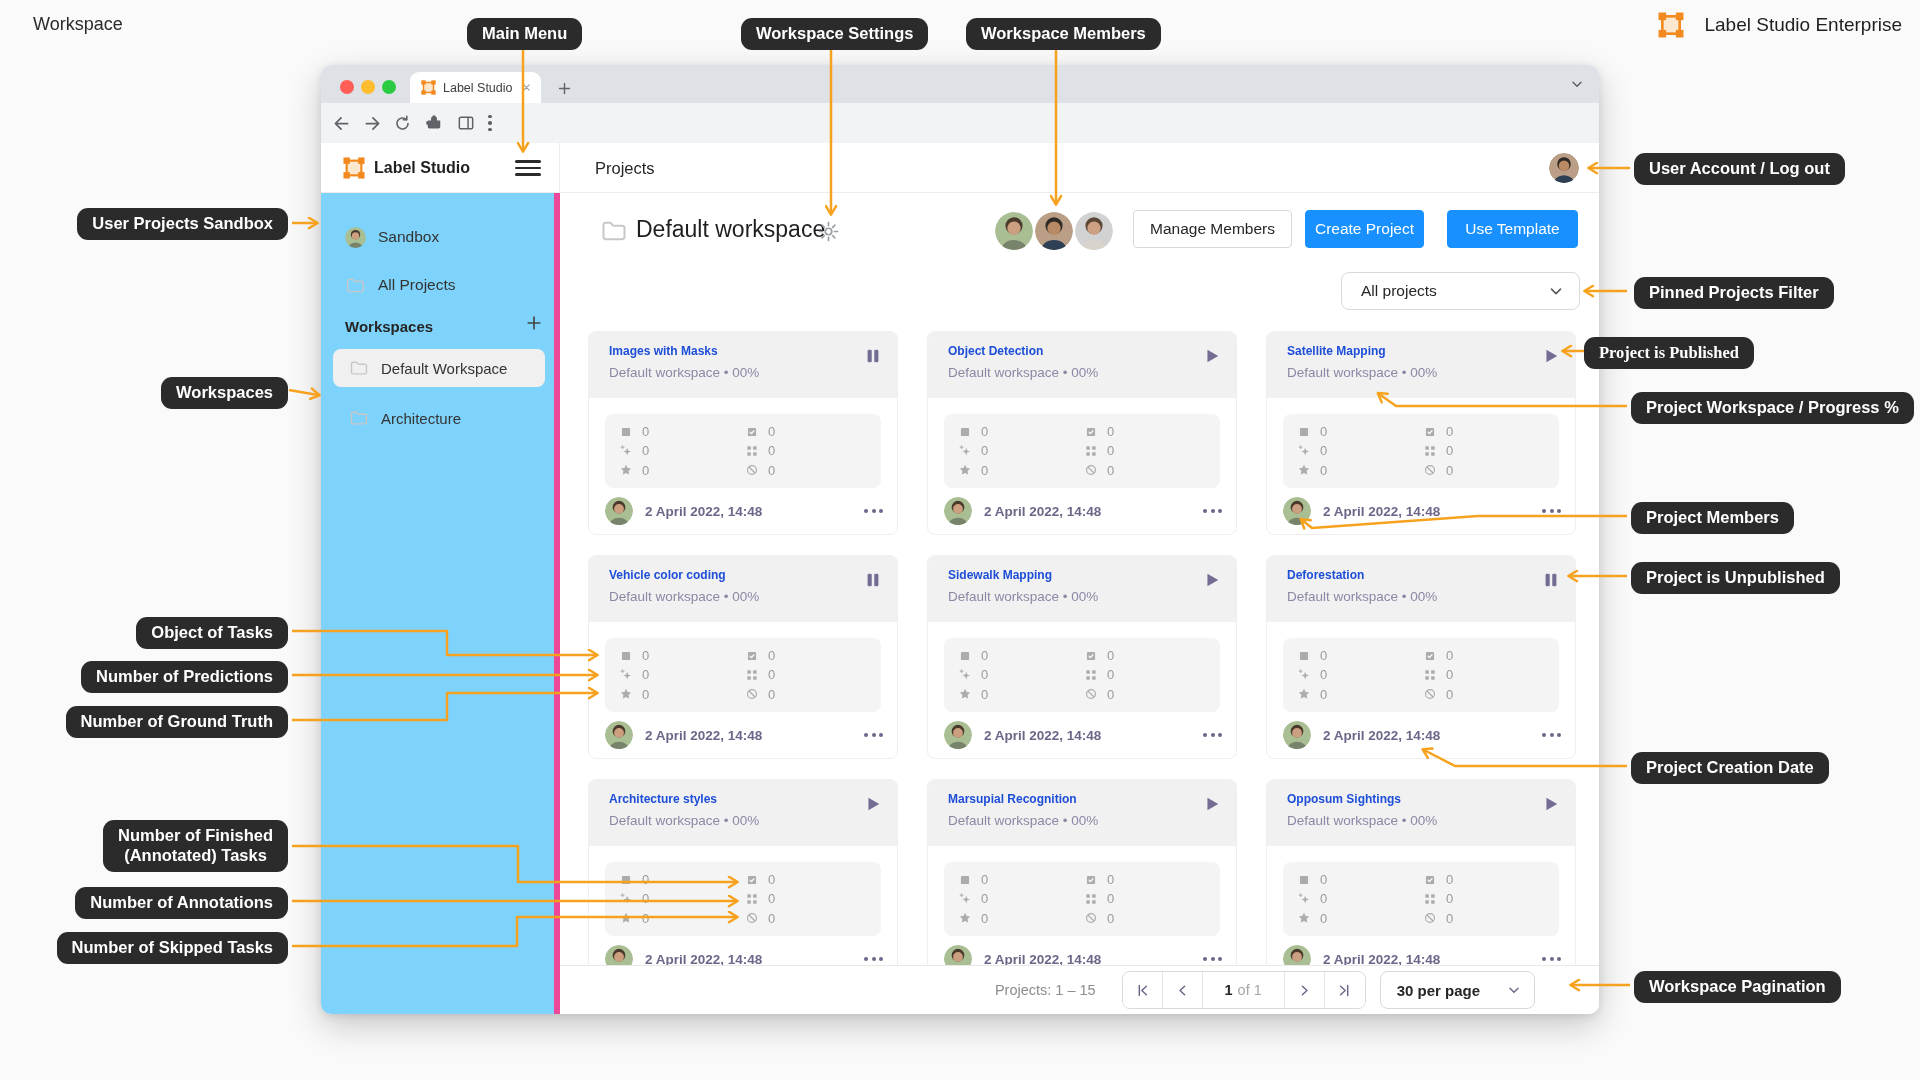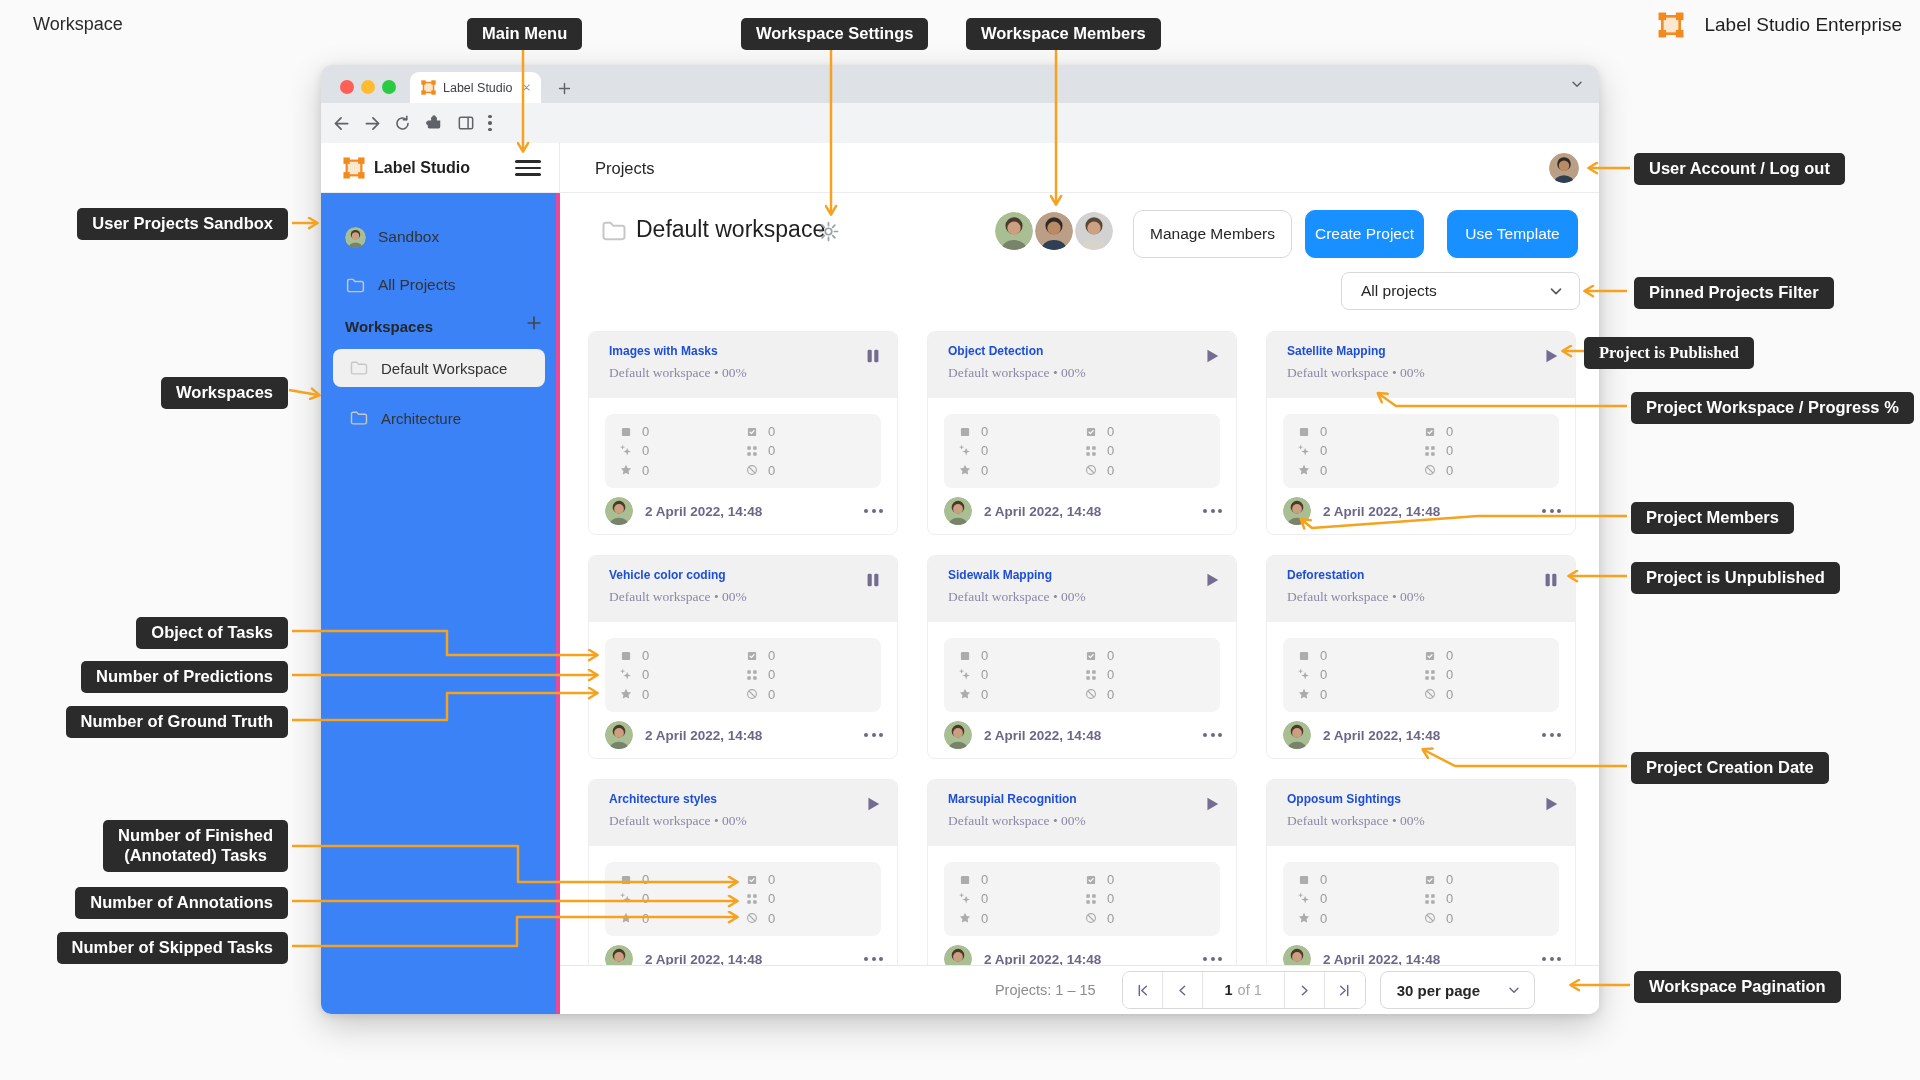--- a/index.html
+++ b/index.html
@@ -5,21 +5,21 @@
   * { margin:0; padding:0; box-sizing:border-box; }
   html,body { width:1920px; height:1080px; overflow:hidden; }
   body { background:#FAFAFA; font-family:"Liberation Sans", sans-serif; position:relative; }
 
   
   .page-title { position:absolute; left:33px; top:14px; font-size:18px; font-weight:500; color:#2b2b2b; }
   .brand { position:absolute; top:12px; right:18px; display:flex; align-items:center; gap:20px; }
   .brand .txt { font-size:19px; font-weight:500; color:#1f1f1f; }
 
   .pill { position:absolute; background:#2B2B2B; color:#fff; font-size:16.5px; font-weight:bold;
-          padding:6px 15px; border-radius:5px; white-space:nowrap; line-height:1.2; z-index:40; }
+          padding:6px 15px; border-radius:11px; white-space:nowrap; line-height:1.2; z-index:40; }
   .pill.two { text-align:center; padding:6px 15px; }
   .pill.two span { display:block; }
 
   #arrows { position:absolute; left:0; top:0; width:1920px; height:1080px; z-index:35; pointer-events:none; }
 
   
   .bw { position:absolute; left:321px; top:65px; width:1278px; height:949px; background:#fff;
         border-radius:10px; box-shadow:0 12px 34px rgba(0,0,0,.20), 0 2px 8px rgba(0,0,0,.10); overflow:hidden; z-index:10; }
 
   .tabbar { position:absolute; left:0; top:0; right:0; height:38px; background:#DEE1E6; }
@@ -50,53 +50,53 @@
                 border-bottom:1px solid #ECECEC; }
   .sb-header { position:absolute; left:0; top:0; width:239px; height:50px; border-right:1px solid #ECECEC;
                display:flex; align-items:center; padding-left:22px; gap:9px; }
   .sb-header .lg-txt { font-size:16px; font-weight:bold; color:#1f1f1f; }
   .burger { position:absolute; left:194px; top:17px; width:26px; height:16px; display:flex;
             flex-direction:column; justify-content:space-between; cursor:pointer; }
   .burger i { display:block; height:2.6px; background:#2b2b2b; border-radius:2px; }
   .hd-projects { position:absolute; left:274px; top:16px; font-size:16.5px; color:#262626; }
   .hd-avatar { position:absolute; right:20px; top:10px; width:30px; height:30px; }
 
-  .sidebar { position:absolute; left:0; top:128px; bottom:0; width:239px; background:#3b82f6;
-             border-right:4px solid #ec4899; }
+  .sidebar { position:absolute; left:0; top:128px; bottom:0; width:239px; background:#7dd3fc;
+             border-right:6px solid #ec4899; }
   .sb-row { position:absolute; left:0; display:flex; align-items:center; gap:12px; padding-left:24px;
             height:30px; width:239px; color:#333; font-size:15.5px; }
   .sb-row .ic { width:21px; height:21px; flex:none; }
   .sb-ws-hd { position:absolute; left:24px; top:125px; font-size:15px; font-weight:bold; color:#262626; }
   .sb-plus { position:absolute; left:203px; top:120px; width:20px; height:20px; color:#444; }
   .sb-item { position:absolute; left:12px; width:212px; height:38px; border-radius:8px; display:flex;
              align-items:center; gap:12px; padding-left:16px; font-size:15px; color:#333; }
   .sb-item.sel { background:#F0F0F1; }
 
   
   .ws-folder { position:absolute; left:279px; top:152px; width:28px; height:28px; }
   .ws-title { position:absolute; left:315px; top:151px; font-size:23px; color:#1f1f1f; }
   .ws-gear { position:absolute; left:496px; top:155px; width:23px; height:23px; }
   .mem-av { position:absolute; top:147px; width:38px; height:38px; border-radius:50%; overflow:hidden; }
-  .btn { position:absolute; top:145px; height:48px; border-radius:10px; font-size:15.5px; font-weight:500;
+  .btn { position:absolute; top:145px; height:38px; border-radius:4px; font-size:15.5px; font-weight:500;
          display:flex; align-items:center; justify-content:center; cursor:pointer; }
   .btn.ghost { background:#fff; border:1px solid #D9D9D9; color:#262626; }
   .btn.blue { background:#1890FF; border:1px solid #1890FF; color:#fff; }
 
   .dropdown { position:absolute; left:1020px; top:207px; width:239px; height:38px; background:#fff;
               border:1px solid #D9D9D9; border-radius:8px; display:flex; align-items:center;
               padding:0 14px 0 19px; font-size:15.5px; color:#262626; }
   .dropdown .chev { margin-left:auto; width:18px; height:18px; color:#595959; }
 
   .grid { position:absolute; left:267px; top:266px; width:988px; display:grid;
           grid-template-columns:repeat(3,310px); gap:20px 29px; z-index:1; }
   .card { width:310px; height:204px; background:#fff; border:1px solid #EFEFEF; border-radius:8px;
           overflow:hidden; position:relative; }
   .card-hd { height:66px; background:#F1F1F1; padding:12px 16px 0 20px; position:relative; }
   .card-title { font-size:12px; font-weight:bold; color:#1d4ed8; }
-  .card-sub { font-size:13.5px; color:#8D87A5; margin-top:7px;font-family:Liberation Serif, serif; }
+  .card-sub { font-size:13.5px; color:#8D87A5; margin-top:7px; }
   .card-status { position:absolute; right:14px; top:14px; width:20px; height:20px; color:#756C93;
                  display:flex; }
   .stats { position:absolute; left:16px; right:16px; top:82px; height:74px; background:#F4F4F4;
            border-radius:8px; display:grid; grid-template-columns:1fr 1fr; padding:8px 10px 8px 14px; }
   .stat { display:flex; align-items:center; gap:9px; font-size:13px; color:#9B9B9B; }
   .stat .ic { width:14px; height:14px; color:#ACACAC; flex:none; }
   .card-ft { position:absolute; left:16px; right:14px; bottom:8px; height:30px; display:flex; align-items:center; }
   .card-av { width:28px; height:28px; border-radius:50%; overflow:hidden; flex:none; }
   .card-date { margin-left:12px; font-size:13.5px; font-weight:bold; color:#6E6689; }
   .dots { margin-left:auto; display:flex; gap:3.5px; cursor:pointer; }

